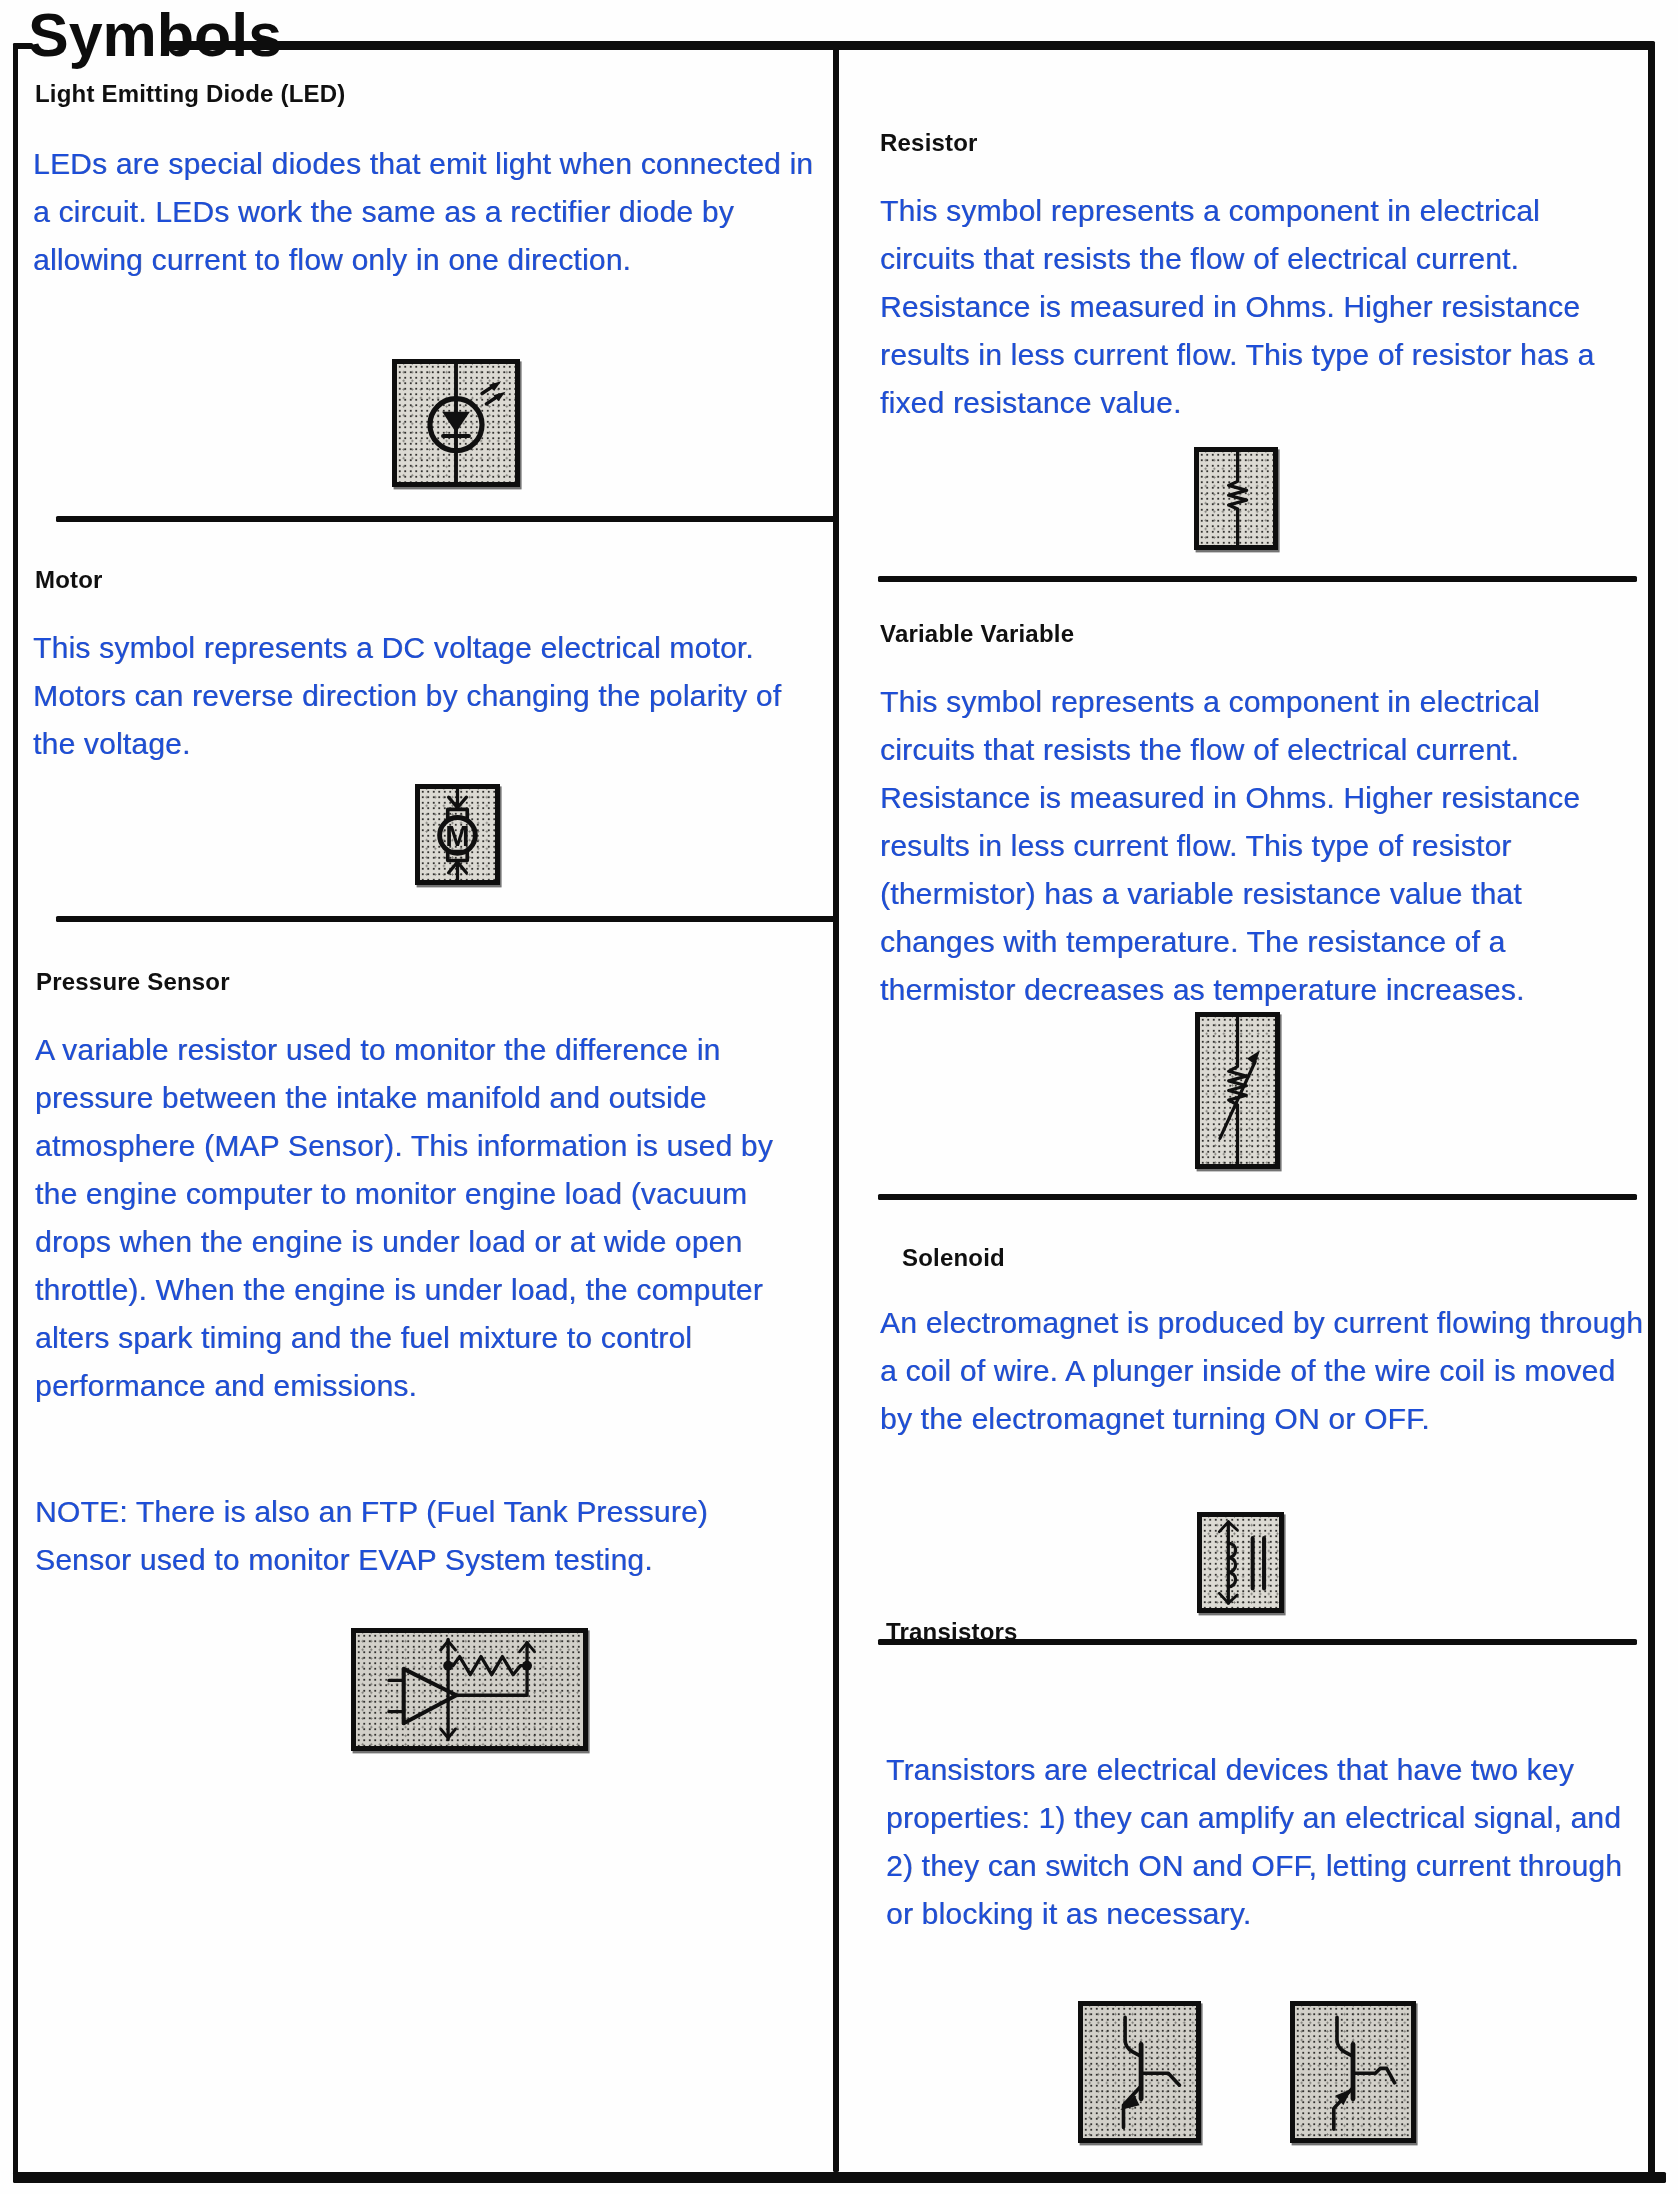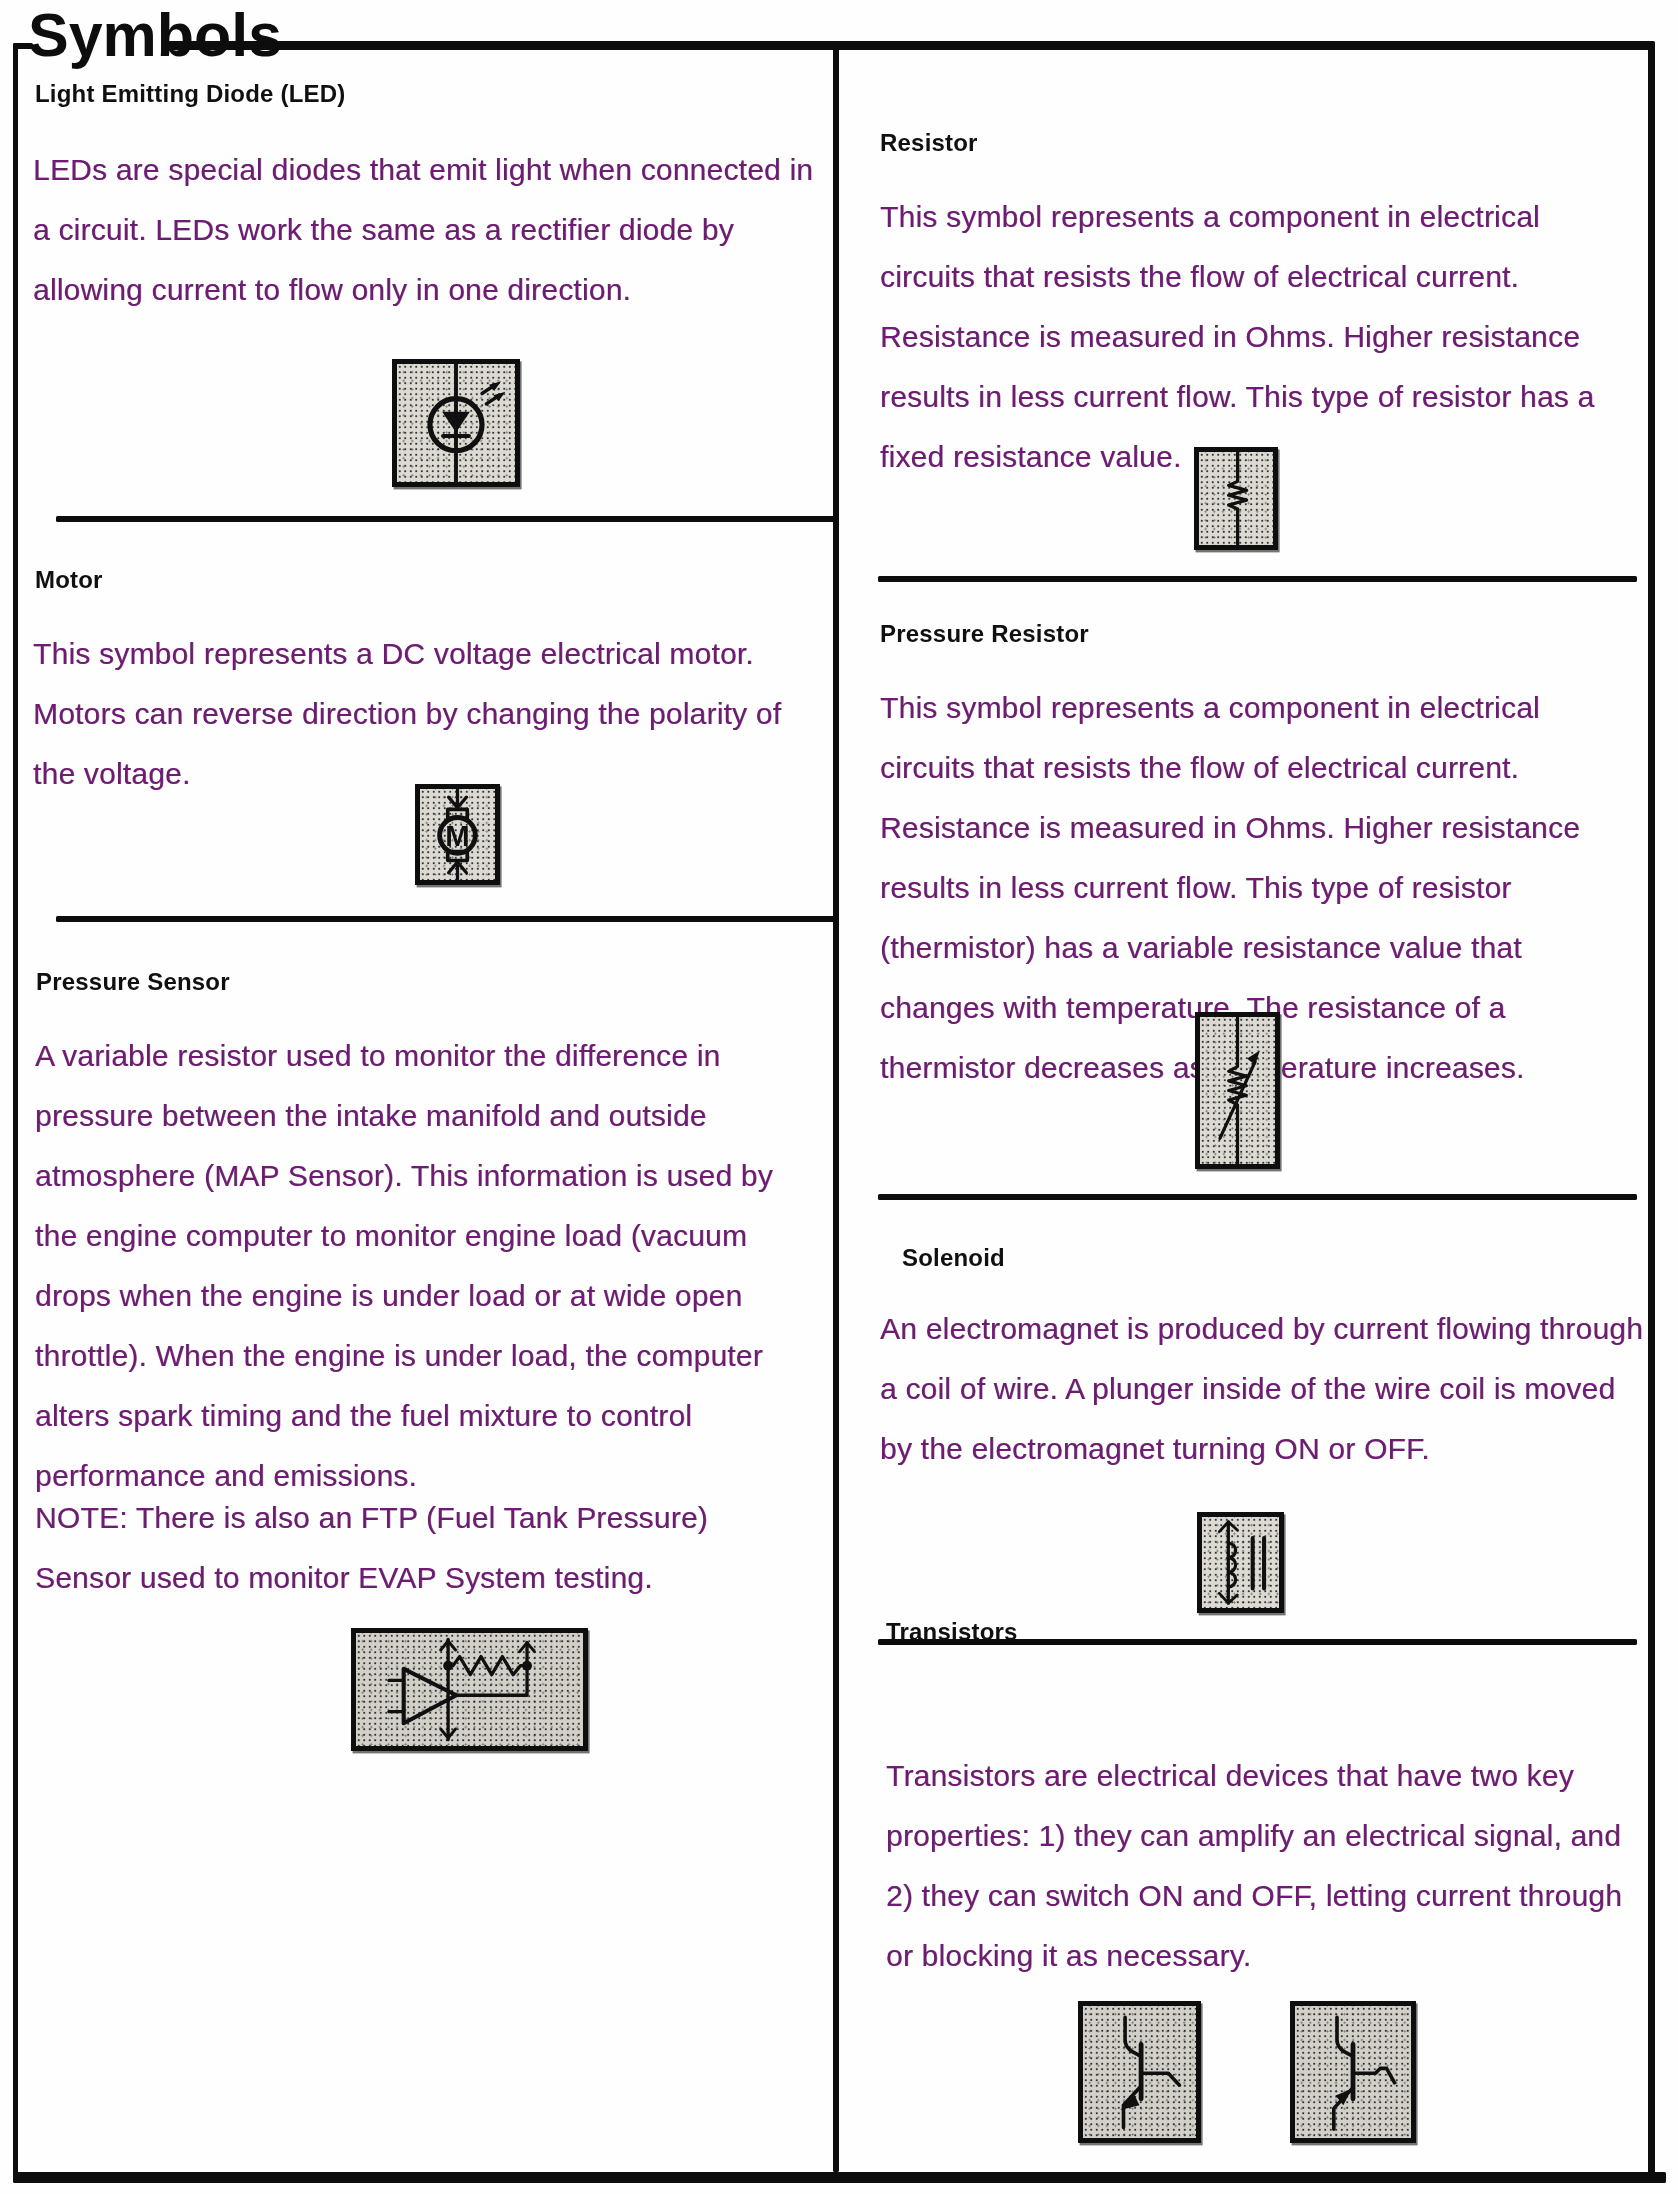--- a/index.html
+++ b/index.html
@@ -10,21 +10,21 @@
   .page-title{
     position:absolute;left:28px;top:0px;font-size:61px;font-weight:bold;
     letter-spacing:0px;color:#0d0d0d;
   }
   .rule{position:absolute;background:#0d0d0d;border-radius:1.6px;}
   .heading{
     position:absolute;font-size:24px;font-weight:bold;color:#101010;
     letter-spacing:0.2px;white-space:nowrap;
   }
   .para{
-    position:absolute;font-size:30px;line-height:60px;color:#701a75;
+    position:absolute;font-size:30px;line-height:48px;color:#1d4ed8;
     text-shadow:0.5px 0.3px 0 rgba(10,10,10,0.45);
     letter-spacing:0.2px;
   }
   .symbox{
     position:absolute;
     border:5.5px solid #0e0e0e;
     background-color:#dcdad3;
     background-image:
       radial-gradient(circle, rgba(30,30,28,0.9) 0 0.9px, transparent 1.3px),
       radial-gradient(circle, rgba(70,70,66,0.65) 0 0.8px, transparent 1.3px);
@@ -107,21 +107,21 @@
 <div class="para" style="left:880px;top:187px;width:741px;">This symbol represents a component in electrical circuits that resists the flow of electrical current. Resistance is measured in Ohms. Higher resistance results in less current flow. This type of resistor has a fixed resistance value.</div>
 
 <div class="symbox" style="left:1194px;top:447px;width:74px;height:93px;">
   <svg viewBox="0 0 90 114">
     <path class="stk" stroke-width="4" d="M47,0 V36 L36,41 L58,47 L36,53 L58,59 L36,65 L47,70 V114"></path>
   </svg>
 </div>
 
 <div class="rule" style="left:878px;top:576px;width:759px;height:6.3px;"></div>
 
-<div class="heading" style="left:880px;top:620px;">Pressure Resistor</div>
+<div class="heading" style="left:880px;top:620px;">Variable Variable</div>
 <div class="para" style="left:880px;top:678px;width:753px;">This symbol represents a component in electrical circuits that resists the flow of electrical current. Resistance is measured in Ohms. Higher resistance results in less current flow. This type of resistor (thermistor) has a variable resistance value that changes with temperature. The resistance of a thermistor decreases as temperature increases.</div>
 
 <div class="symbox" style="left:1195px;top:1012px;width:75px;height:147px;">
   <svg viewBox="0 0 92 184">
     <path class="stk" stroke-width="4" d="M46,0 V62 L35,68 L57,74 L35,80 L57,86 L35,92 L57,98 L35,104 L46,110 V184"></path>
     <path class="stk" stroke-width="4" d="M24,152 L68,56"></path>
     <polygon class="fil" points="74,42 58,52 68,60"></polygon>
   </svg>
 </div>
 

